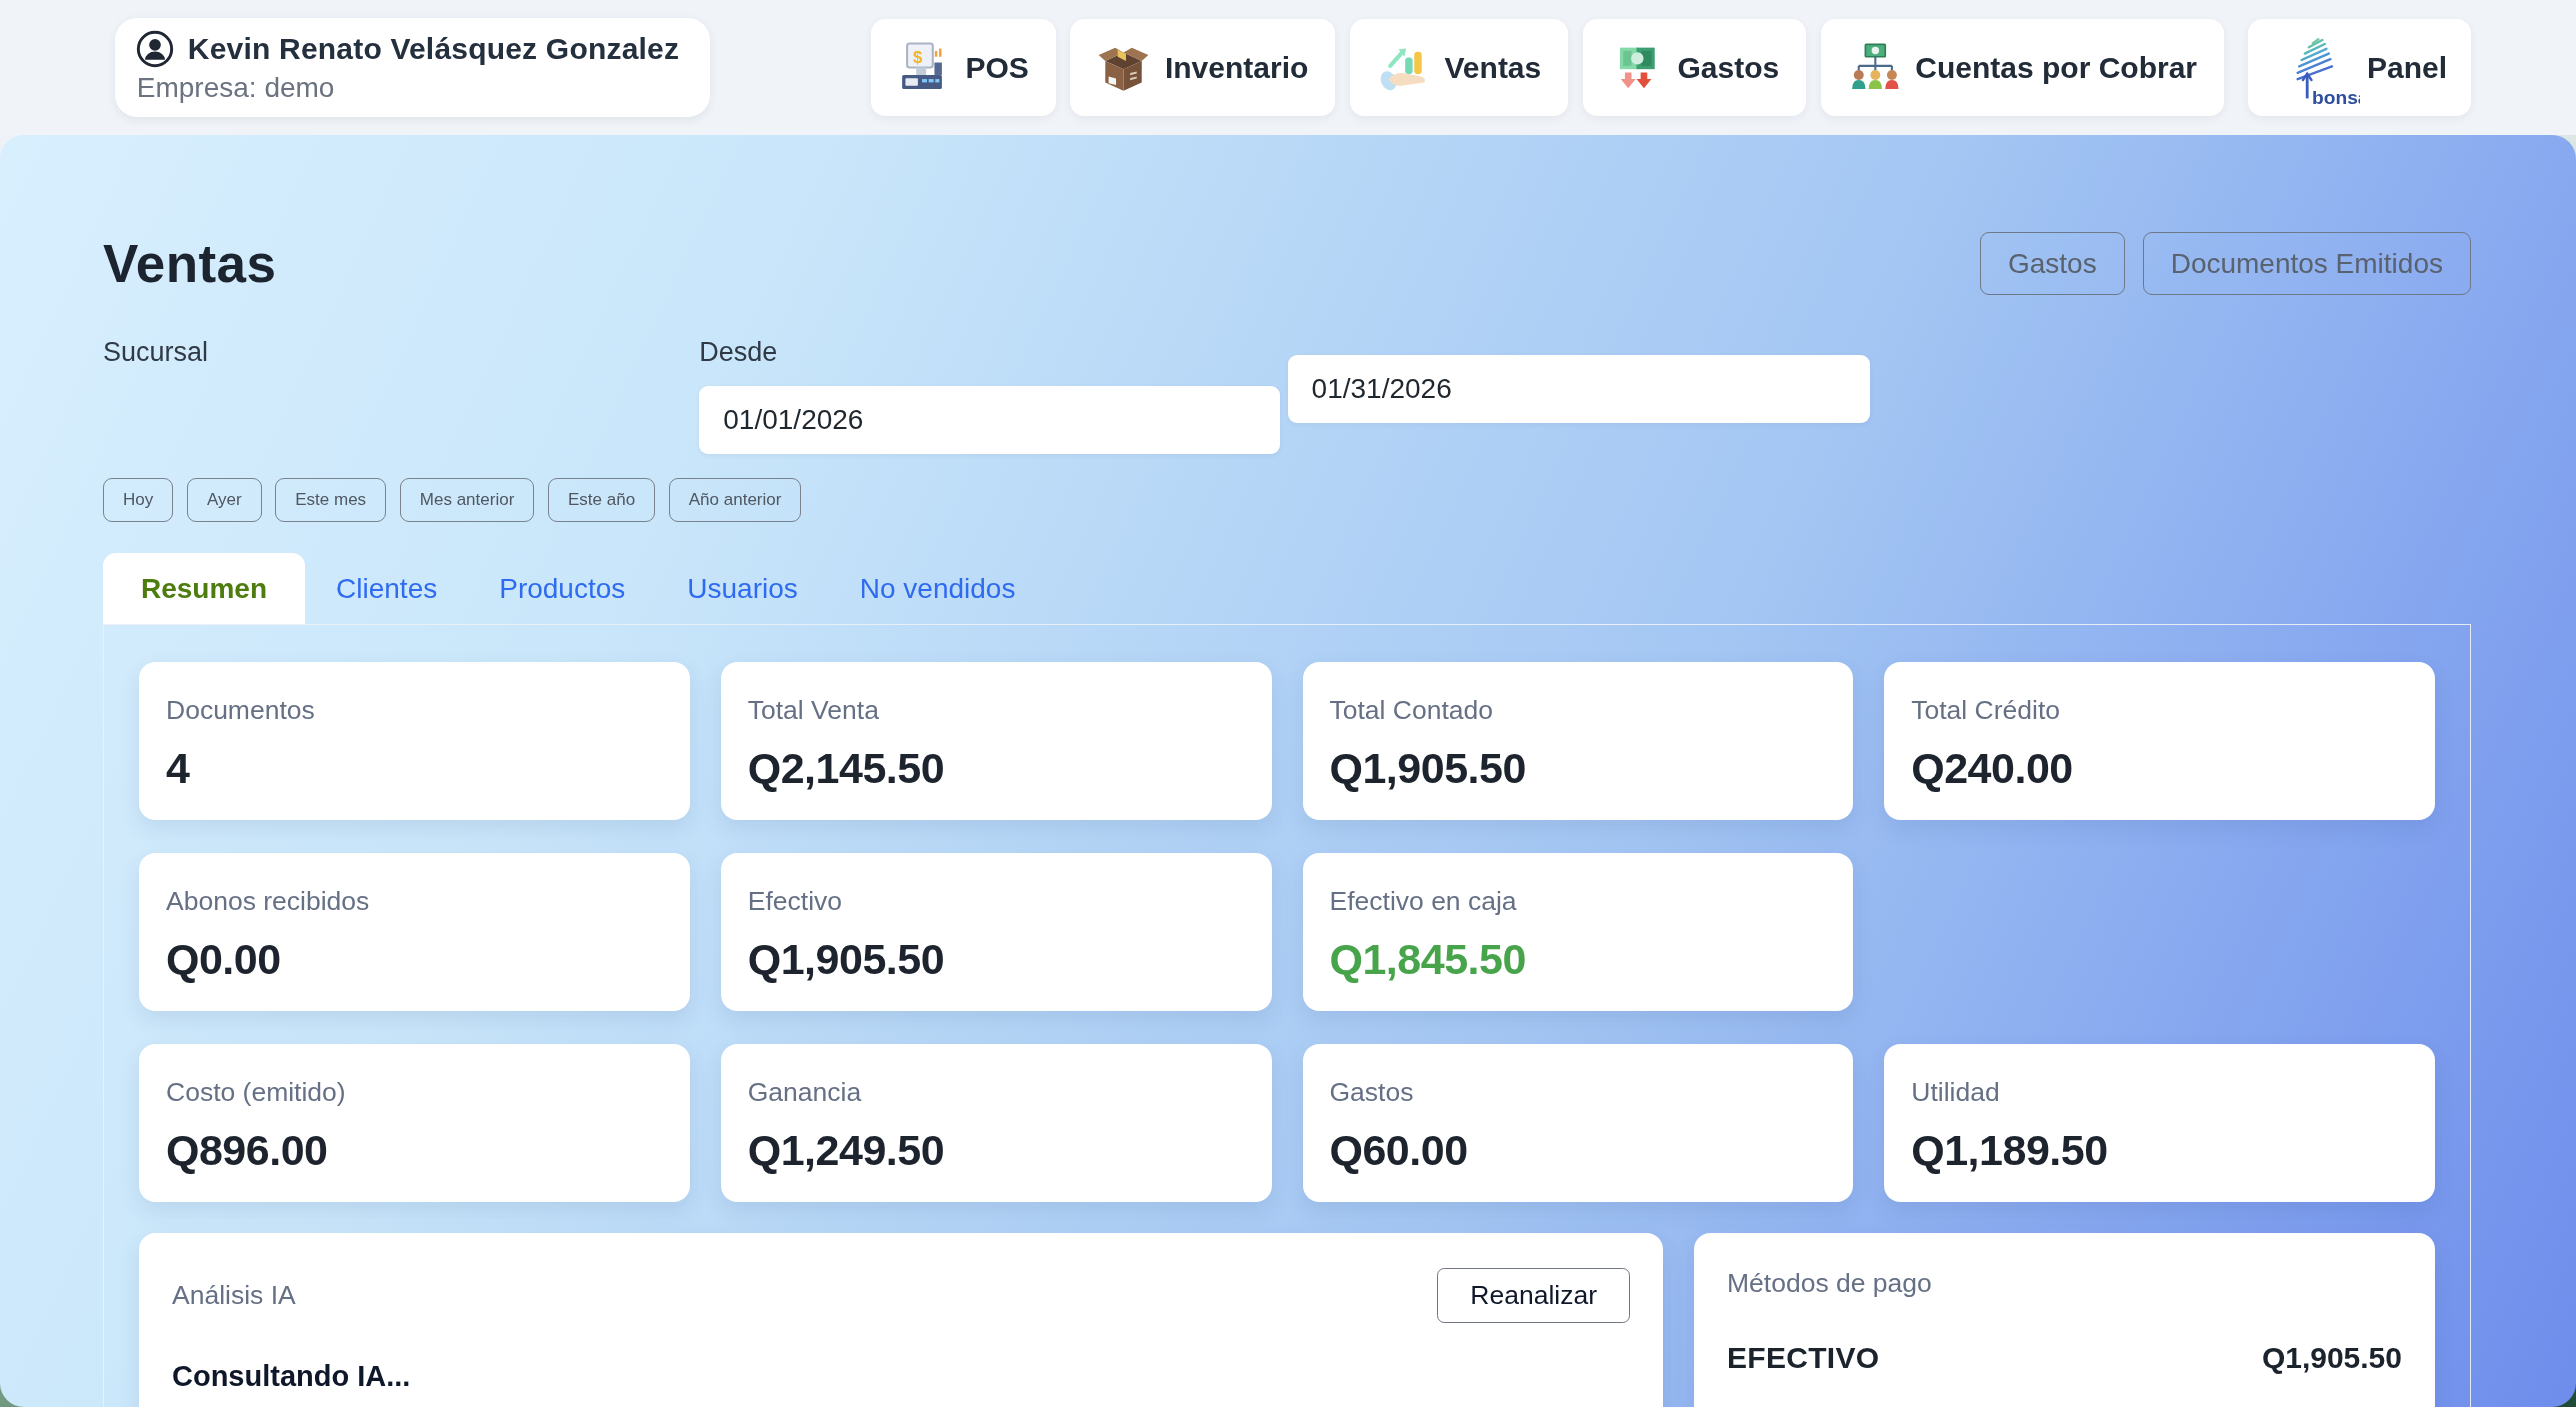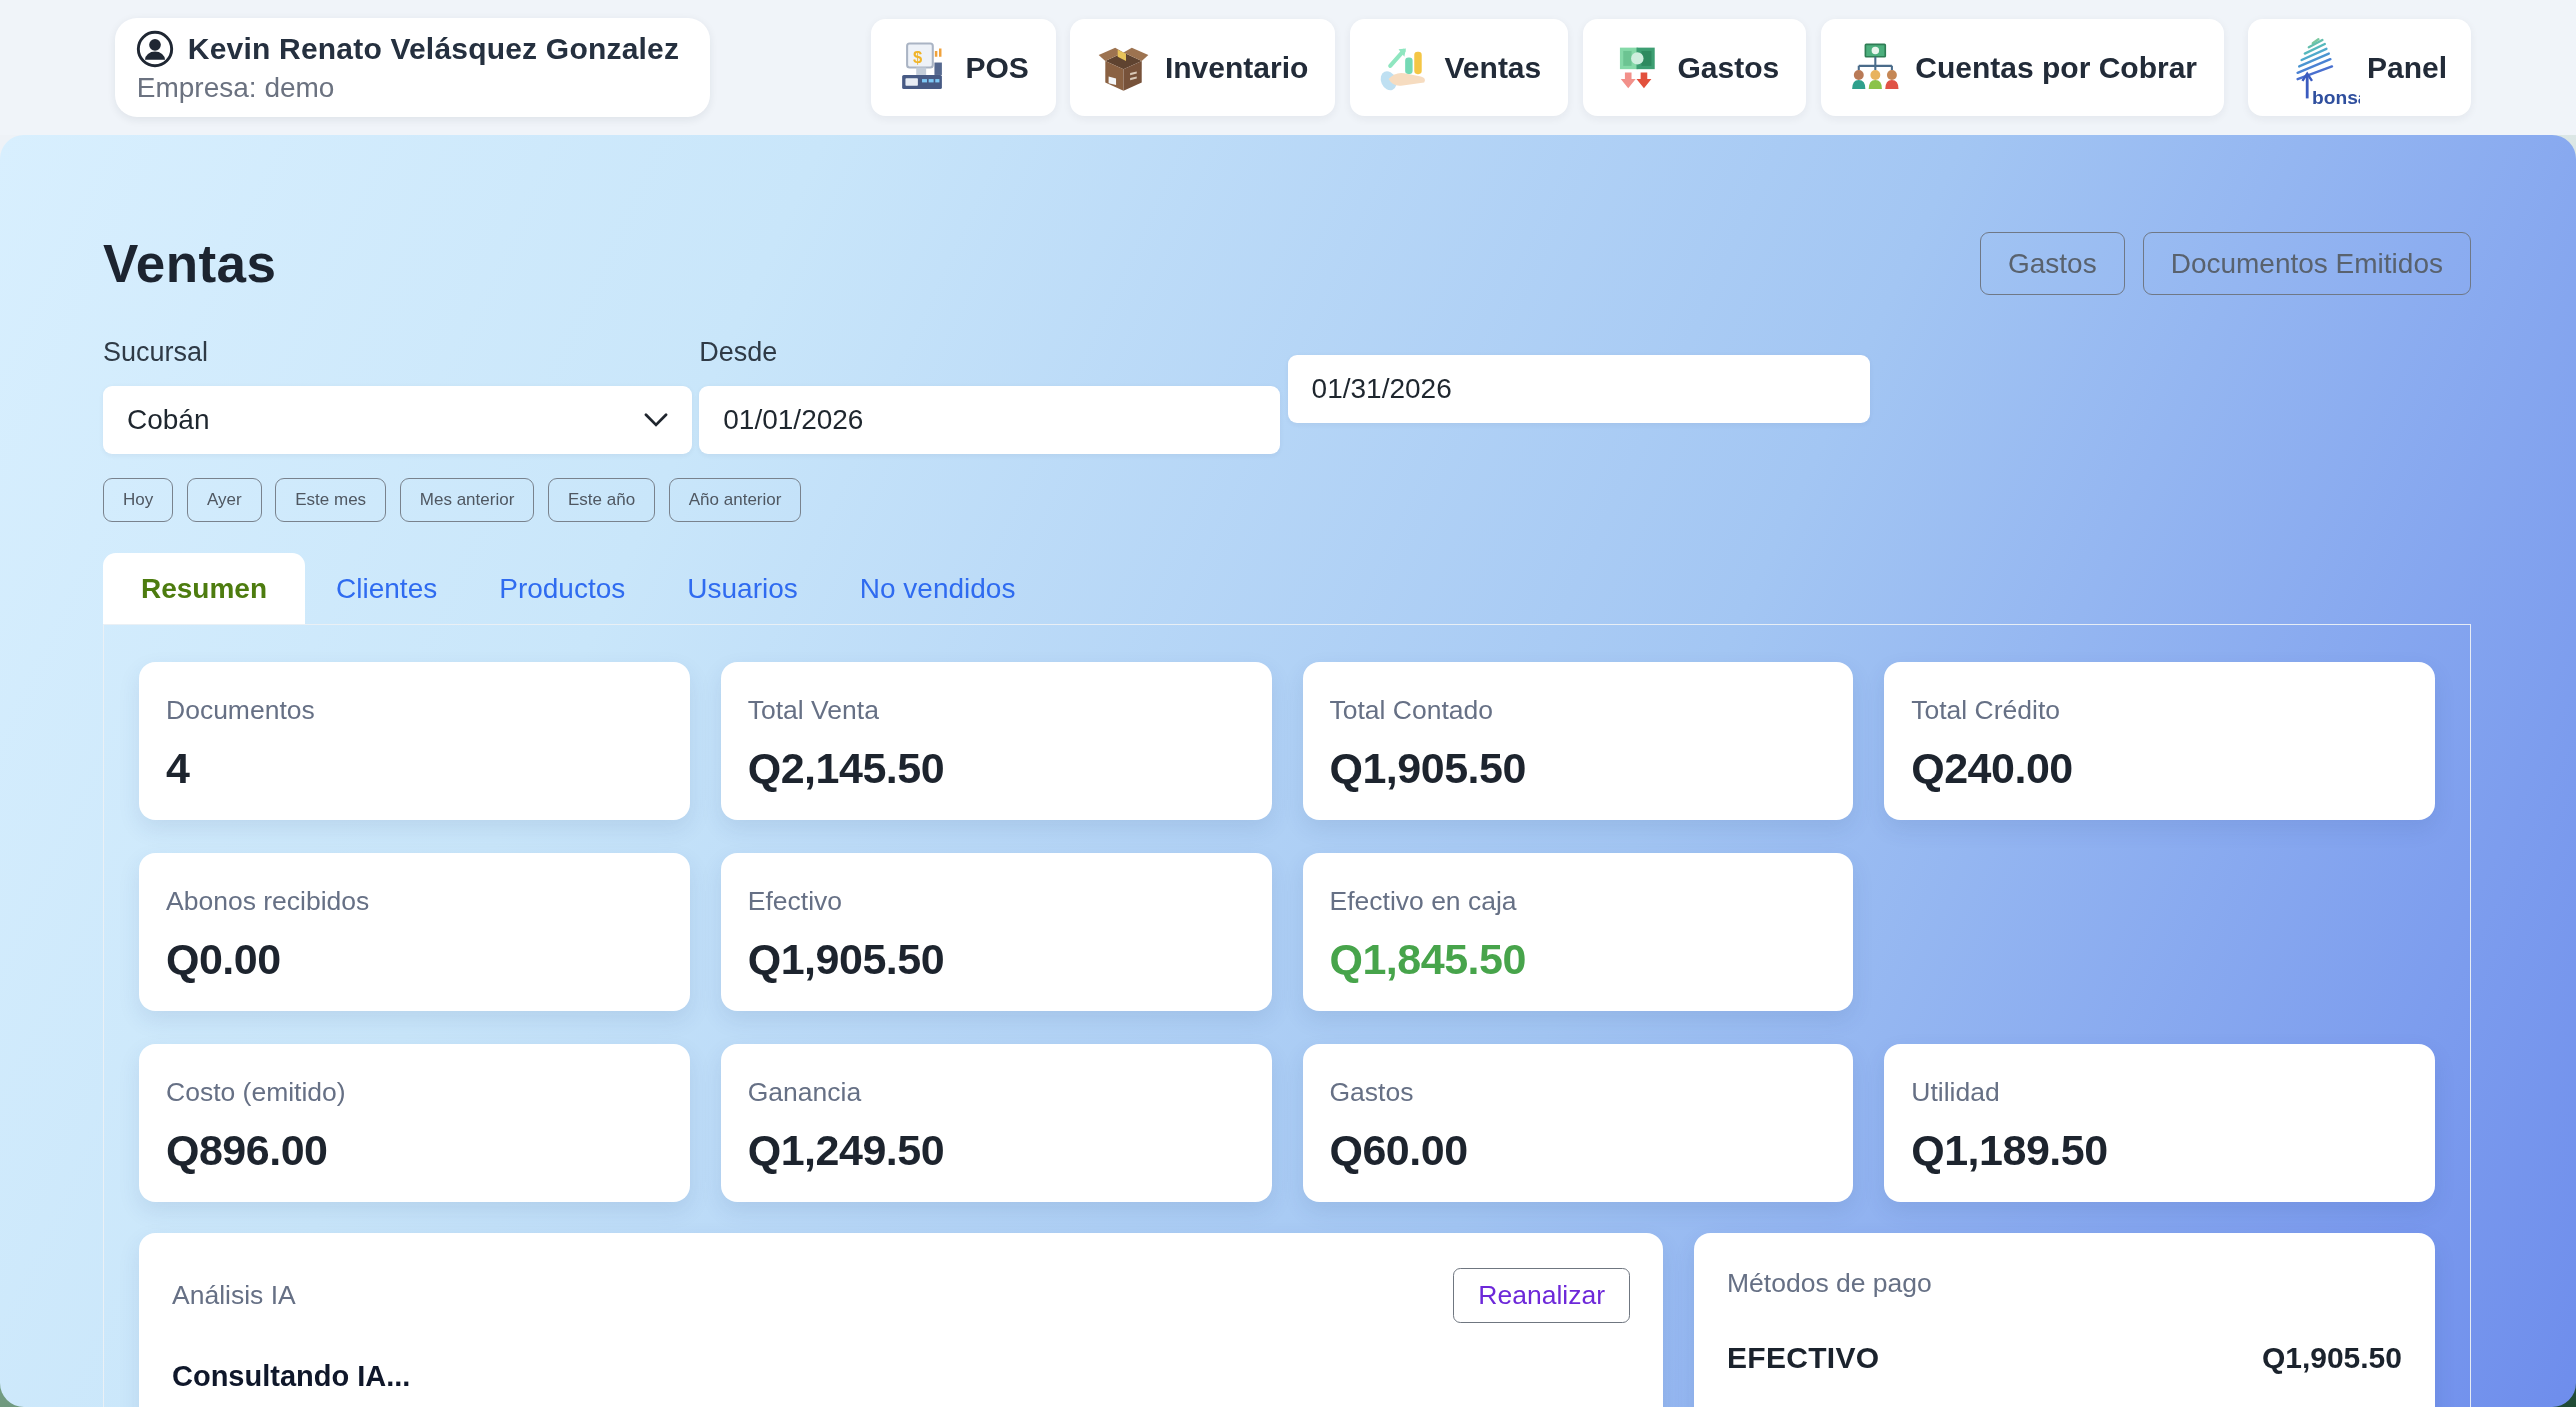--- a/index.html
+++ b/index.html
@@ -62,22 +62,22 @@
     padding:33px 27px 27px;display:flex;flex-direction:column;justify-content:space-between;
     box-shadow:0 9px 22px rgba(30,60,120,.10);}
   .card-label{font-size:26.5px;color:#667085;}
   .card-value{font-size:43px;font-weight:bold;color:#1d242e;letter-spacing:-0.5px;}
   .value-green{color:#47a44b;}
   
   .bottom-grid{display:grid;grid-template-columns:1524px 1fr;gap:31px;margin-top:31px;}
   .panel-card{background:#fff;border-radius:16.4px;padding:35px 33px;height:256px;
     box-sizing:border-box;box-shadow:0 9px 22px rgba(30,60,120,.10);}
   .analysis-head{display:flex;justify-content:space-between;align-items:center;}
-  .small-outline-btn{border:1.8px solid #6f7680;color:#6d28d9;background:#fff;border-radius:7.3px;
-    font-size:26.5px;padding:11px 24px;cursor:pointer;font-family:"Liberation Sans", sans-serif;}
+  .small-outline-btn{border:1.8px solid #6f7680;color:#0f172a;background:#fff;border-radius:7.3px;
+    font-size:26.5px;padding:11px 32px;cursor:pointer;font-family:"Liberation Sans", sans-serif;}
   .analysis-status{margin-top:37px;font-size:29px;color:#0f172a;font-weight:bold;}
   .payment-row{display:flex;justify-content:space-between;margin-top:42px;font-size:30px;}
   .payment-method{font-weight:bold;color:#1b232d;letter-spacing:0.3px;}
   .payment-amount{font-weight:bold;color:#1b232d;}
   svg{display:block;}
 </style>
 </head>
 <body>
 
 <div class="navbar">
@@ -205,28 +205,20 @@
       <h1 class="page-title">Ventas</h1>
       <div class="title-actions">
         <button class="outline-btn">Gastos</button>
         <button class="outline-btn">Documentos Emitidos</button>
       </div>
     </div>
 
     <div class="filters">
       <div class="filter">
         <div class="filter-label">Sucursal</div>
-        <div class="control select-control">
-          <span>Cobán</span>
-          <span>
-            <svg width="24" height="14.6" viewBox="0 0 26 16">
-              <path d="M2 2 L13 13 L24 2" stroke="#20262e" stroke-width="3" fill="none" stroke-linecap="round"></path>
-            </svg>
-          </span>
-        </div>
       </div>
       <div class="filter">
         <div class="filter-label">Desde</div>
         <input class="control" value="01/01/2026" style="">
       </div>
       <div class="filter">
         <input class="control" value="01/31/2026" style="">
       </div>
     </div>
 

